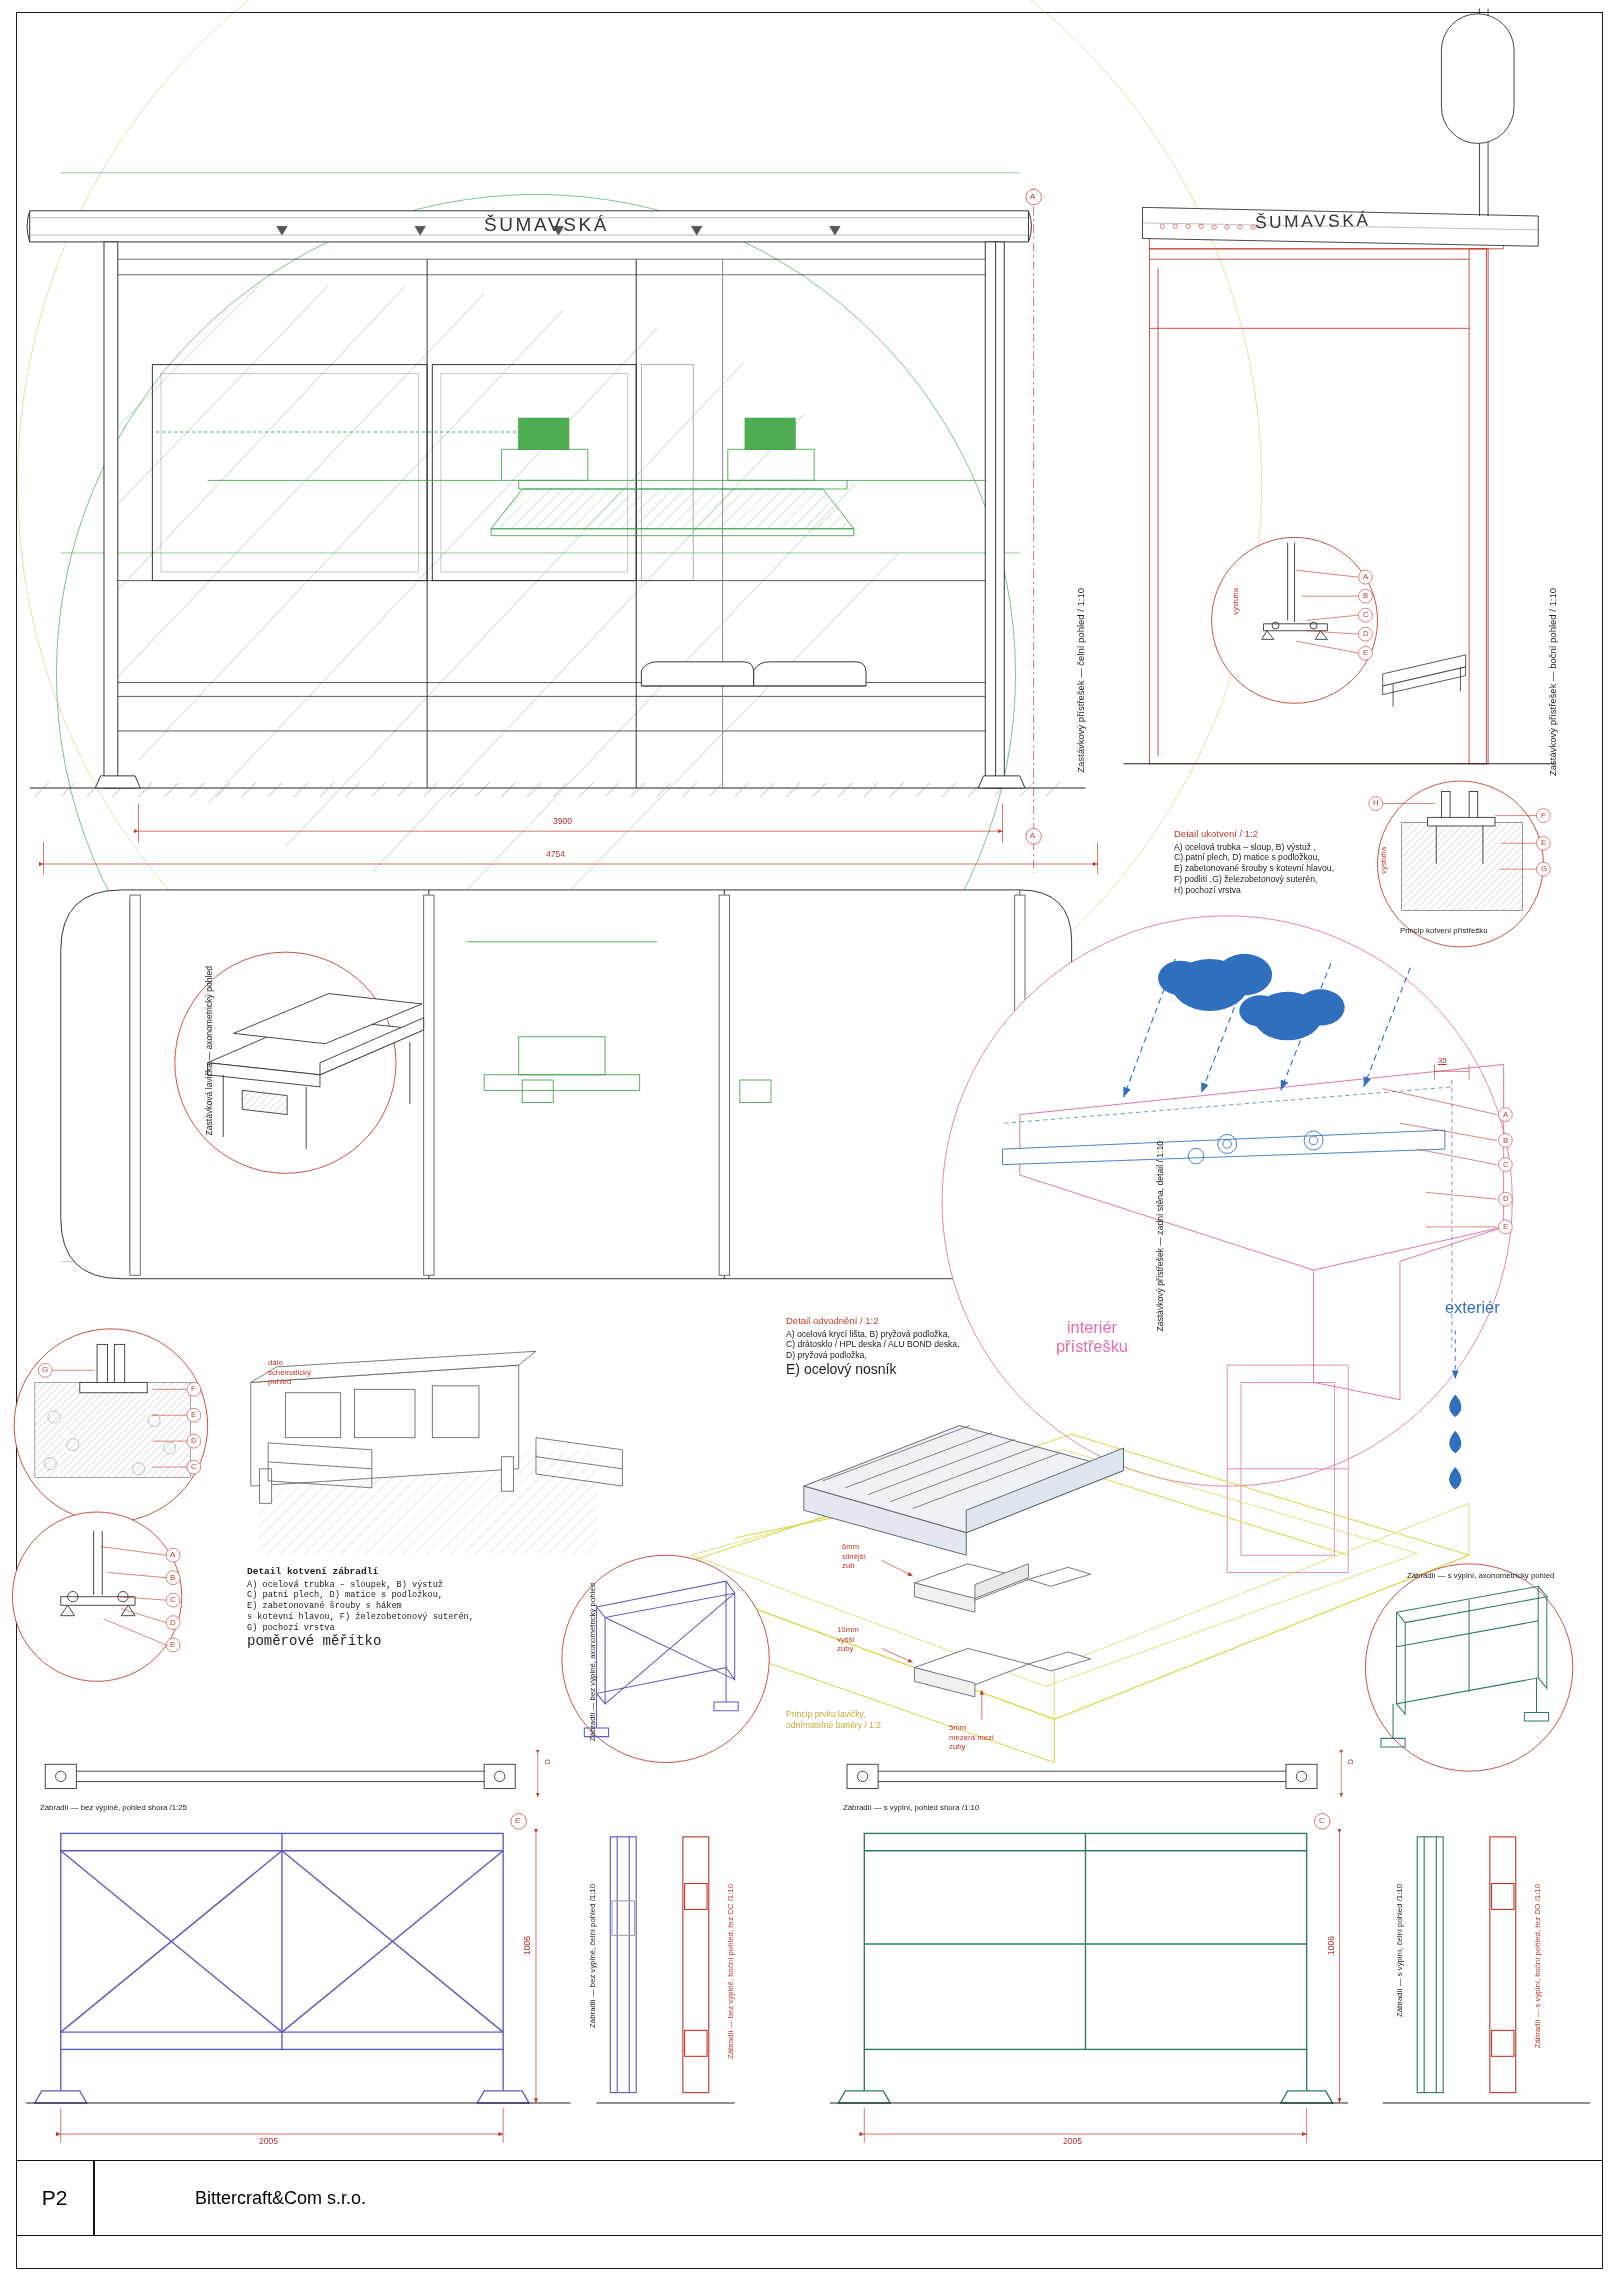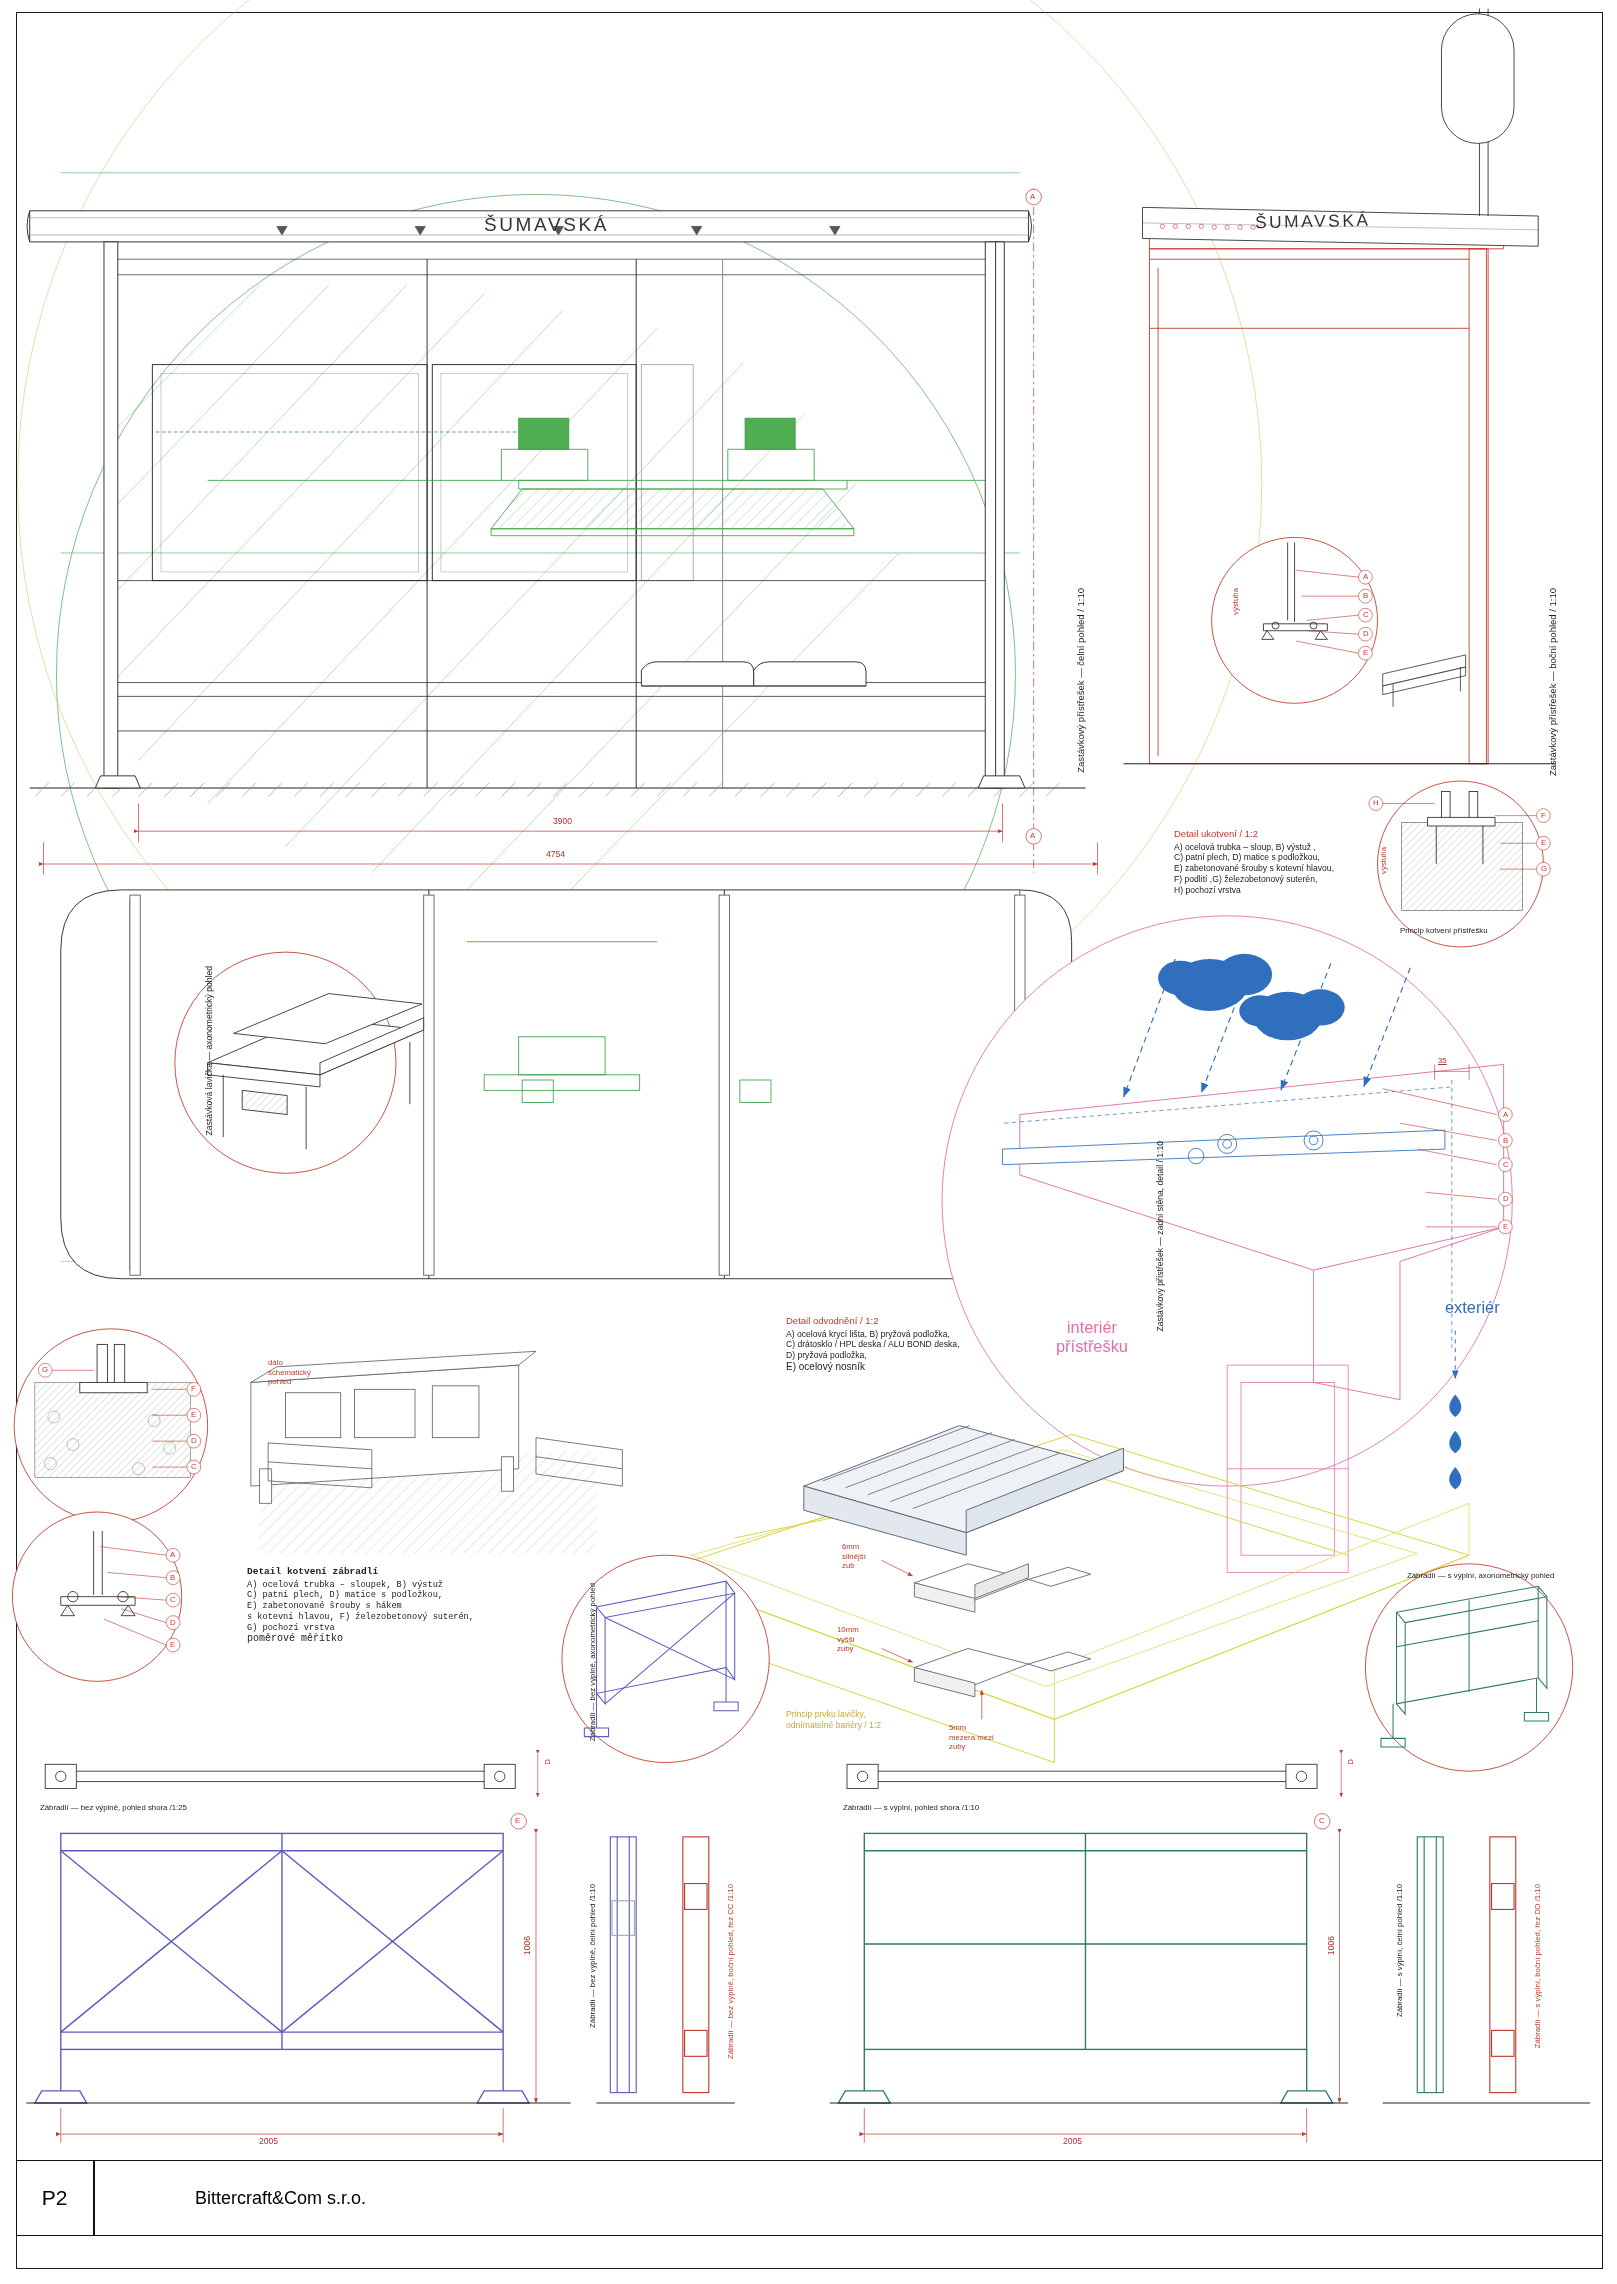--- a/index.html
+++ b/index.html
@@ -656,35 +656,35 @@
   </div>
   <div class="abs lbl tiny" style="left:1400px;top:926px;">Princip kotvení přístřešku</div>
   <div class="abs lbl tiny vert" style="left:1379px;top:847px;color:#c0392b;">výstuha</div>
   <div class="abs lbl tiny vert" style="left:1231px;top:588px;color:#c0392b;">výstuha</div>
 
   <div class="abs" style="left:786px;top:1315px;width:225px;">
     <div class="lbl lbl-red" style="font-size:9.5px;">Detail odvodnění / 1:2</div>
     <div class="lbl" style="font-size:8.6px;margin-top:1.7px;">A) ocelová krycí lišta, B) pryžová podložka,</div>
     <div class="lbl" style="font-size:8.6px;">C) drátosklo / HPL deska / ALU BOND deska,</div>
     <div class="lbl" style="font-size:8.6px;">D) pryžová podložka,</div>
-    <div class="lbl" style="font-size:10px;">E) ocelový nosník</div>
+    <div class="lbl" style="font-size:14px;">E) ocelový nosník</div>
   </div>
 
   <div class="abs pinknote" style="left:1056px;top:1318px;white-space:pre-line;text-align:center;">interiér
 přístřešku</div>
   <div class="abs bluenote" style="left:1445px;top:1298px;">exteriér</div>
 
   <div class="abs" style="left:247px;top:1566px;width:242px;font-family:Liberation Mono, monospace;">
     <div class="lbl" style="font-size:9.5px;font-weight:bold;">Detail kotvení zábradlí</div>
     <div class="lbl" style="font-size:8.6px;margin-top:1.7px;">A) ocelová trubka – sloupek, B) výstuž</div>
     <div class="lbl" style="font-size:8.6px;">C) patní plech, D) matice s podložkou,</div>
     <div class="lbl" style="font-size:8.6px;">E) zabetonované šrouby s hákem</div>
     <div class="lbl" style="font-size:8.6px;">s kotevní hlavou, F) železobetonový suterén,</div>
     <div class="lbl" style="font-size:8.6px;">G) pochozí vrstva</div>
-    <div class="lbl" style="font-size:10px;">poměrové měřítko</div>
+    <div class="lbl" style="font-size:14px;">poměrové měřítko</div>
   </div>
 
   <div class="abs lbl tiny lbl-red" style="left:268px;top:1358px;white-space:pre-line;">dálo
 schematický
 pohled</div>
 
   <div class="abs" style="left:786px;top:1709px;width:173px;">
     <div class="lbl" style="font-size:8.6px;color:#c8a83a;">Princip prvku lavičky,</div>
     <div class="lbl" style="font-size:8.6px;color:#c8a83a;">odnímatelné bariéry / 1:2</div>
   </div>

